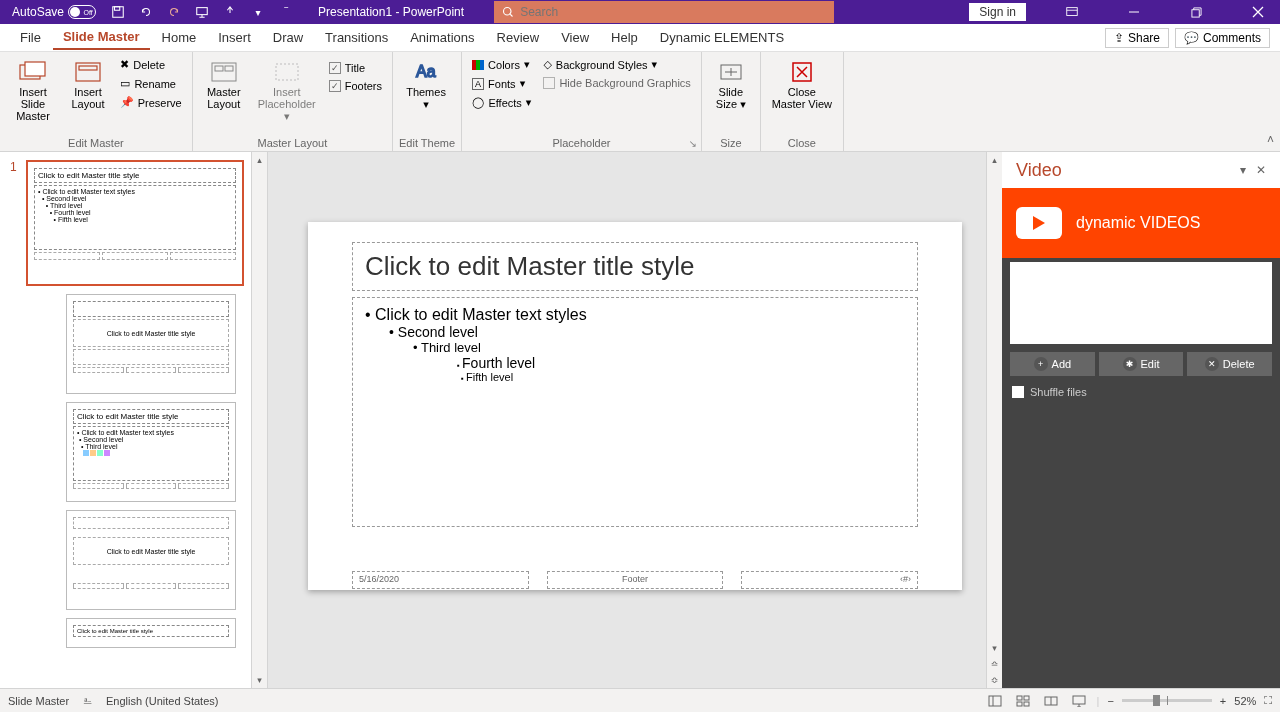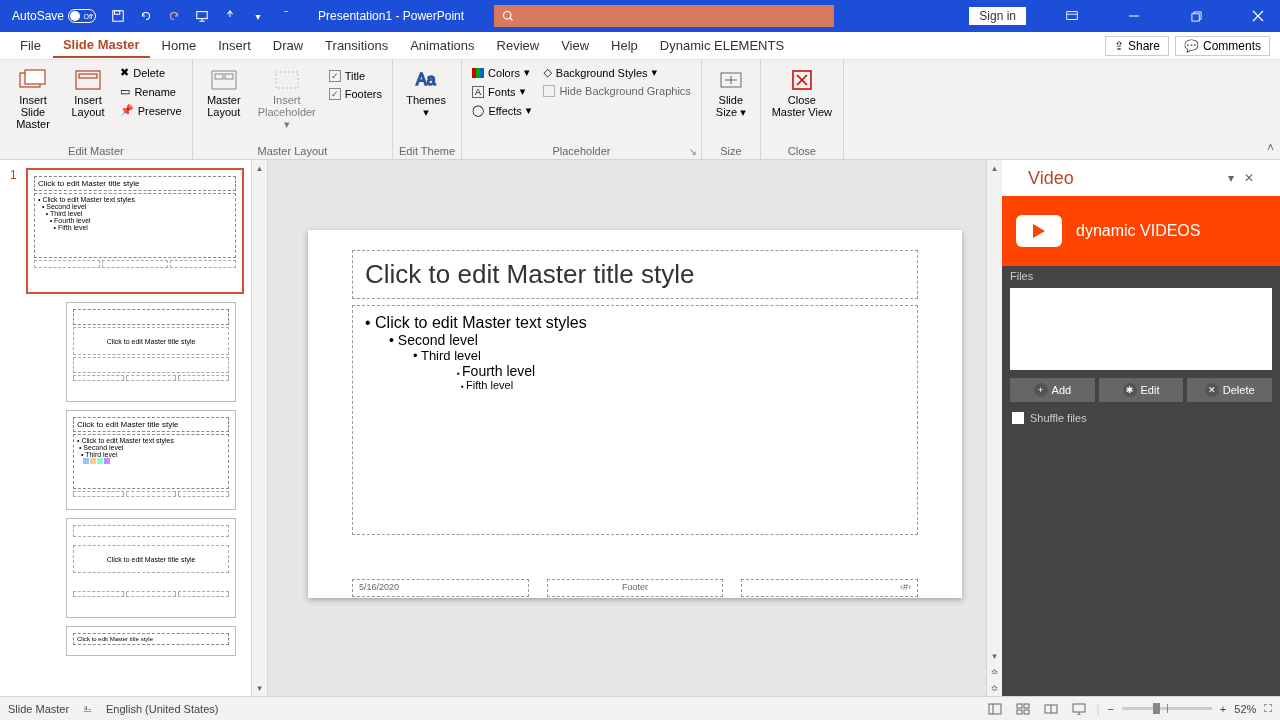--- a/index.html
+++ b/index.html
@@ -1,19 +1,19 @@
 <!DOCTYPE html>
 <html><head>
 <meta charset="utf-8">
 <style>
 * { margin:0; padding:0; box-sizing:border-box; font-family:"Segoe UI", sans-serif; }
 body { width:1280px; height:720px; overflow:hidden; background:#fff; }
 
 
-.titlebar { height:32px; background:#1d4ed8; display:flex; align-items:center; color:#fff; font-size:12px; }
+.titlebar { height:24px; background:#4c1d95; display:flex; align-items:center; color:#fff; font-size:12px; }
 .titlebar .left { display:flex; align-items:center; gap:4px; padding-left:6px; }
 .autosave { display:flex; align-items:center; gap:4px; padding:2px 6px; }
 .toggle { width:28px; height:14px; border:1px solid #fff; border-radius:8px; position:relative; display:flex; align-items:center; justify-content:center; font-size:8px; }
 .toggle::before { content:""; width:10px; height:10px; background:#fff; border-radius:50%; position:absolute; left:1px; }
 .qat-btn { width:24px; height:24px; display:flex; align-items:center; justify-content:center; cursor:pointer; }
 .qat-btn svg { width:14px; height:14px; }
 .title-center { flex:0 0 auto; margin-left:20px; font-size:12px; }
 .search-box { margin-left:30px; flex:0 0 340px; height:22px; background:#d97a5e; display:flex; align-items:center; padding:0 8px; gap:6px; }
 .search-box input { background:transparent; border:none; outline:none; color:#fff; font-size:12px; flex:1; }
 .titlebar .right { margin-left:auto; display:flex; align-items:center; gap:18px; }
@@ -70,21 +70,21 @@
 .lvl4::before { content:"▪ " !important; font-size:8px; }
 .lvl5 { margin-left:96px; font-size:11px; }
 .lvl5::before { content:"▪ " !important; font-size:8px; }
 .ph-footer-row { display:flex; gap:18px; margin-top:8px; }
 .ph-footer-row .ph { flex:1; font-size:9px; padding:2px 6px; color:#666; height:18px;margin-top:36px; }
 .ph-footer-row .ph.c { text-align:center; }
 .ph-footer-row .ph.r { text-align:right; }
 
 
 .video-pane { width:278px; background:#444; display:flex; flex-direction:column; }
-.video-header { background:#fff; height:36px; display:flex; align-items:center; padding:0 26px; color:#b7472a; font-size:18px; }
+.video-header { background:#fff; height:36px; display:flex; align-items:center; padding:0 14px; color:#b7472a; font-size:18px; }
 .video-header .vh-right { margin-left:auto; display:flex; gap:10px; color:#666; font-size:12px; }
 .video-banner { background:#ff4400; height:70px; display:flex; align-items:center; gap:14px; padding:0 14px; }
 .yt-icon { width:46px; height:32px; background:#fff; border-radius:6px; display:flex; align-items:center; justify-content:center; }
 .yt-icon::before { content:""; border-left:12px solid #ff4400; border-top:7px solid transparent; border-bottom:7px solid transparent; }
 .video-banner-text { color:#fff; font-size:16px; }
 .files-label { color:#ccc; font-size:11px; padding:4px 8px 2px; }
 .files-box { margin:4px 8px; height:82px; background:#fff; }
 .video-btns { display:flex; gap:4px; padding:0 8px; margin-top:4px; }
 .vbtn { flex:1; background:#666; color:#fff; font-size:11px; height:24px; display:flex; align-items:center; justify-content:center; gap:4px; cursor:pointer; }
 .vbtn .circ { width:14px; height:14px; background:#555; border-radius:50%; display:flex; align-items:center; justify-content:center; font-size:9px; }
@@ -141,20 +141,21 @@
       </div>
     <div class="qat-btn" style="font-size:10px">▾</div>
     <div class="qat-btn" style="font-size:10px">‾</div>
   </div>
   <div class="title-center">Presentation1 - PowerPoint</div>
   <div class="search-box">
     <svg width="12" height="12" viewBox="0 0 16 16" fill="none" stroke="#fff" stroke-width="1.5">
         <circle cx="7" cy="7" r="5"></circle>
         <path d="M11 11l3 3"></path>
       </svg>
+    <input placeholder="Search" style="">
   </div>
   <div class="right">
     <div class="signin">Sign in</div>
     <div class="win-btn">
         <svg width="14" height="14" viewBox="0 0 16 16" fill="none" stroke="#fff">
           <rect x="2" y="3" width="12" height="9"></rect>
           <path d="M2 6h12"></path>
         </svg>
       </div>
     <div class="win-btn">
@@ -440,21 +441,20 @@
       <span>Video</span>
       <div class="vh-right">
         <span>▾</span>
         <span>✕</span>
       </div>
     </div>
     <div class="video-banner">
       <div class="yt-icon"></div>
       <div class="video-banner-text">dynamic VIDEOS</div>
     </div>
-    <div class="files-label">Files</div>
     <div class="files-box"></div>
     <div class="video-btns">
       <div class="vbtn">
           <span class="circ">+</span>
           <span>Add</span>
         </div>
       <div class="vbtn">
           <span class="circ">✱</span>
           <span>Edit</span>
         </div>

